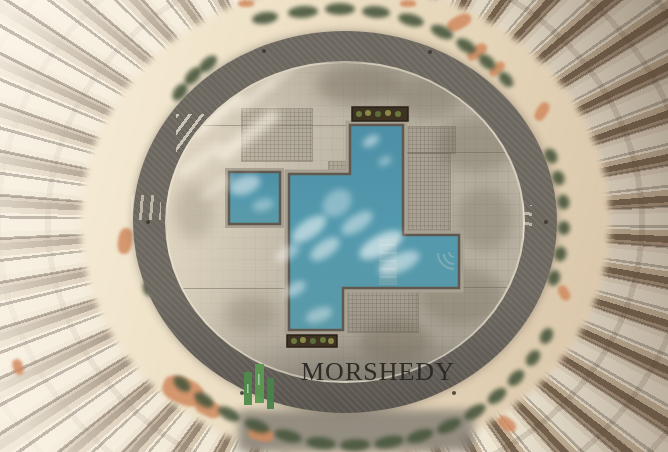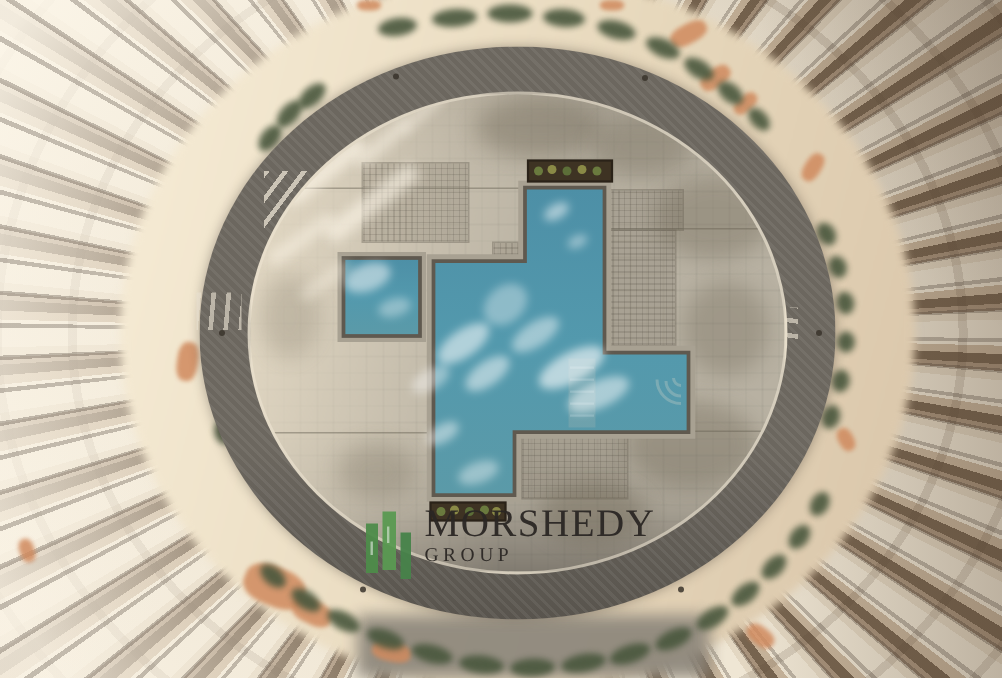--- a/index.html
+++ b/index.html
@@ -77,21 +77,21 @@
       rgba(130,122,108,.28);
     outline:1px solid rgba(90,84,72,.35);
   }
   .shadow-blob{background:#6b6352;border-radius:50%;filter:blur(7px);}
   .glare{background:#fff8ea;border-radius:5px;filter:blur(4px);}
   .joint{background:rgba(110,103,90,.5);}
   .lamp{width:4px;height:4px;border-radius:50%;background:#39342c;opacity:.85;}
   .pool-svg{left:0;top:0;}
   
   .logo{
-    left:242px;top:336px;display:flex;gap:5px;align-items:flex-start;
+    left:242px;top:359px;display:flex;gap:23px;align-items:flex-start;
     opacity:.95;z-index:40;justify-content:flex-end;
   }
   .logo-title{
     font-size:26px;line-height:26px;color:#2b2724;letter-spacing:1px;font-weight:400;
   }
   .logo-sub{
     font-size:13px;line-height:14px;color:#2b2724;letter-spacing:3px;margin-top:1px;
   }
   .logo-icon{margin-top:3px;}
 </style>
@@ -273,16 +273,15 @@
   <div class="abs logo">
     <svg class="logo-icon" width="36" height="48" viewBox="0 0 36 48">
       <rect x="2" y="10" width="8" height="33" fill="#4e8c4a"></rect>
       <rect x="13" y="2" width="9" height="39" fill="#5a9a52"></rect>
       <rect x="25" y="16" width="7" height="31" fill="#47834a"></rect>
       <rect x="5" y="22" width="1.6" height="9" fill="rgba(255,255,255,.55)"></rect>
       <rect x="16" y="12" width="1.6" height="11" fill="rgba(255,255,255,.5)"></rect>
     </svg>
     <div>
       <div class="logo-title">MORSHEDY</div>
-      <div class="logo-sub">GROUP</div>
     </div>
   </div>
 </div>
 
 </body></html>

